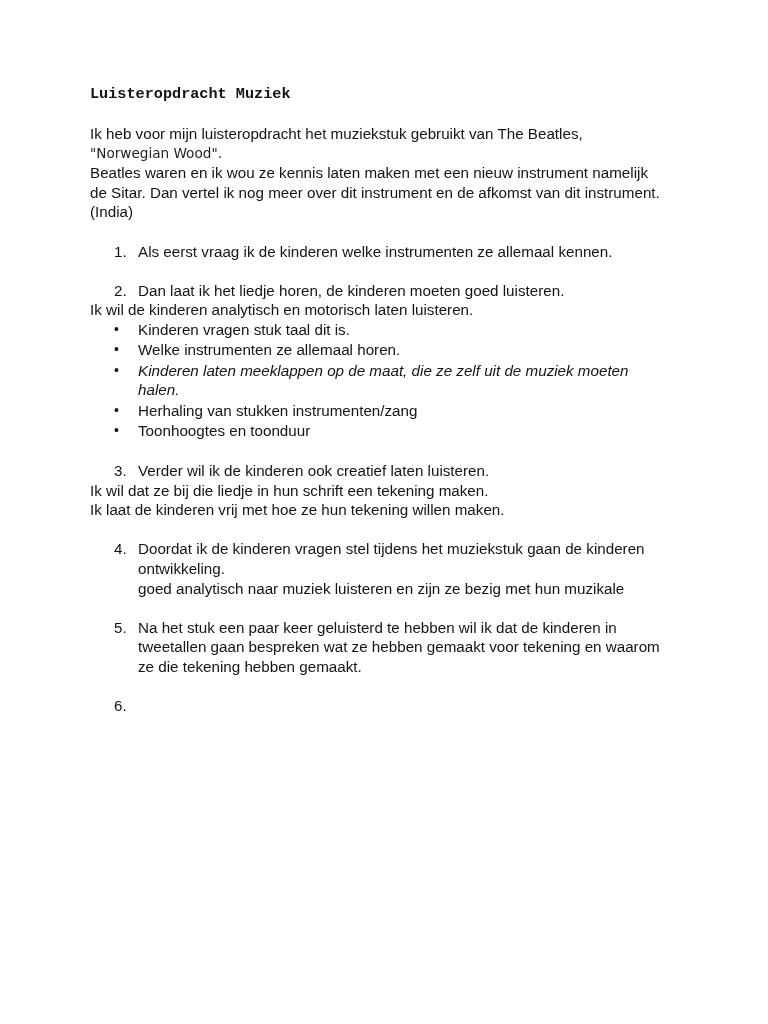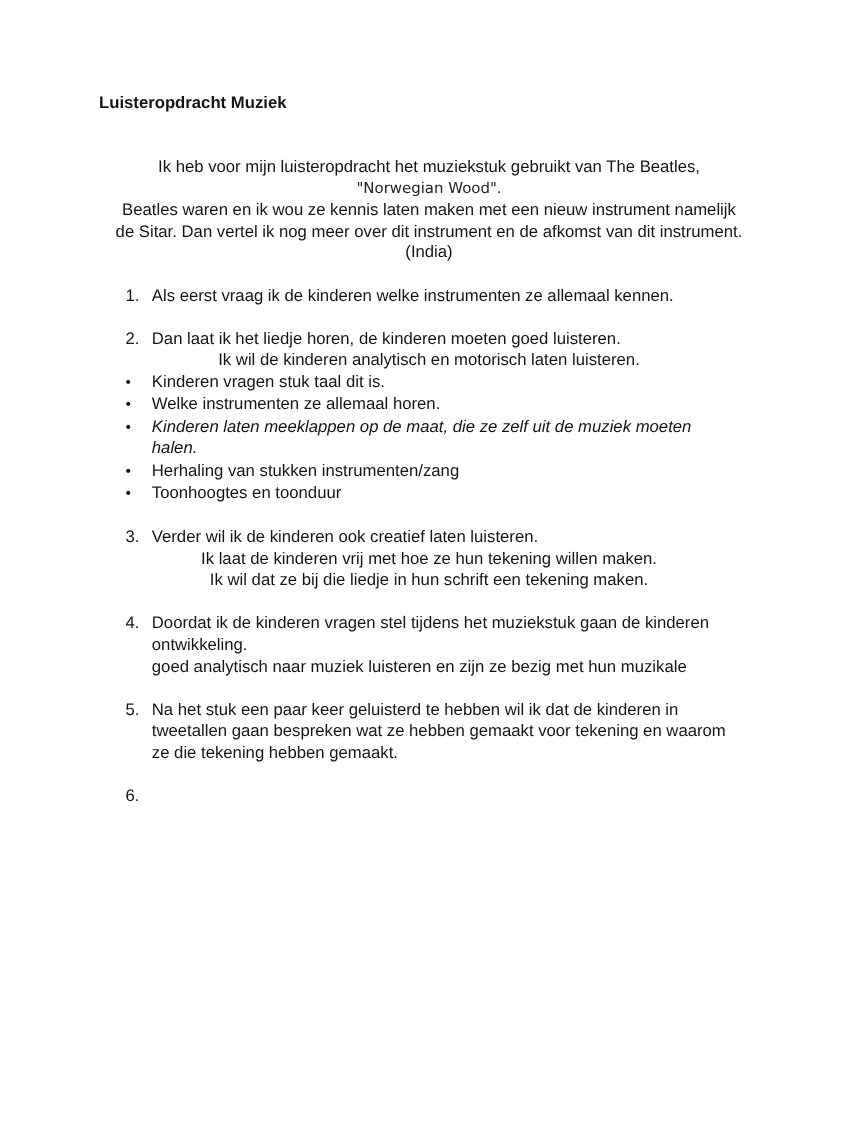--- a/index.html
+++ b/index.html
@@ -19,26 +19,26 @@
     .page {
       position: absolute;
       left: 90px;
       top: 84px;
       width: 600px;
     }
     .title {
       font-weight: bold;
       font-size: 15.2px;
       line-height: 20px;
-      margin: 0 0 38px 0;
+      margin: 0 0 20px 0;
+      font-family: Liberation Mono, monospace;
     }
     .para {
       line-height: 19.6px;
       margin: 0;
-      text-align: center;
     }
     .line {
       display: block;
       white-space: nowrap;
     }
     .quote {
       font-family: "DejaVu Sans", sans-serif;
       font-size: 13.6px;
       color: #222;
     }
@@ -132,22 +132,22 @@
   </div>
 
   <div class="gap"></div>
 
   <div>
     <div class="num-item">
       <span class="num">3.</span>
       <span>Verder wil ik de kinderen ook creatief laten luisteren.</span>
     </div>
     <div class="para">
+      <span class="line">Ik wil dat ze bij die liedje in hun schrift een tekening maken.</span>
       <span class="line">Ik laat de kinderen vrij met hoe ze hun tekening willen maken.</span>
-      <span class="line">Ik wil dat ze bij die liedje in hun schrift een tekening maken.</span>
     </div>
   </div>
 
   <div class="gap"></div>
 
   <div class="num-item">
     <span class="num">4.</span>
     <span class="line">Doordat ik de kinderen vragen stel tijdens het muziekstuk gaan de kinderen</span>
     <span class="line">ontwikkeling.</span>
     <span class="line">goed analytisch naar muziek luisteren en zijn ze bezig met hun muzikale</span>

